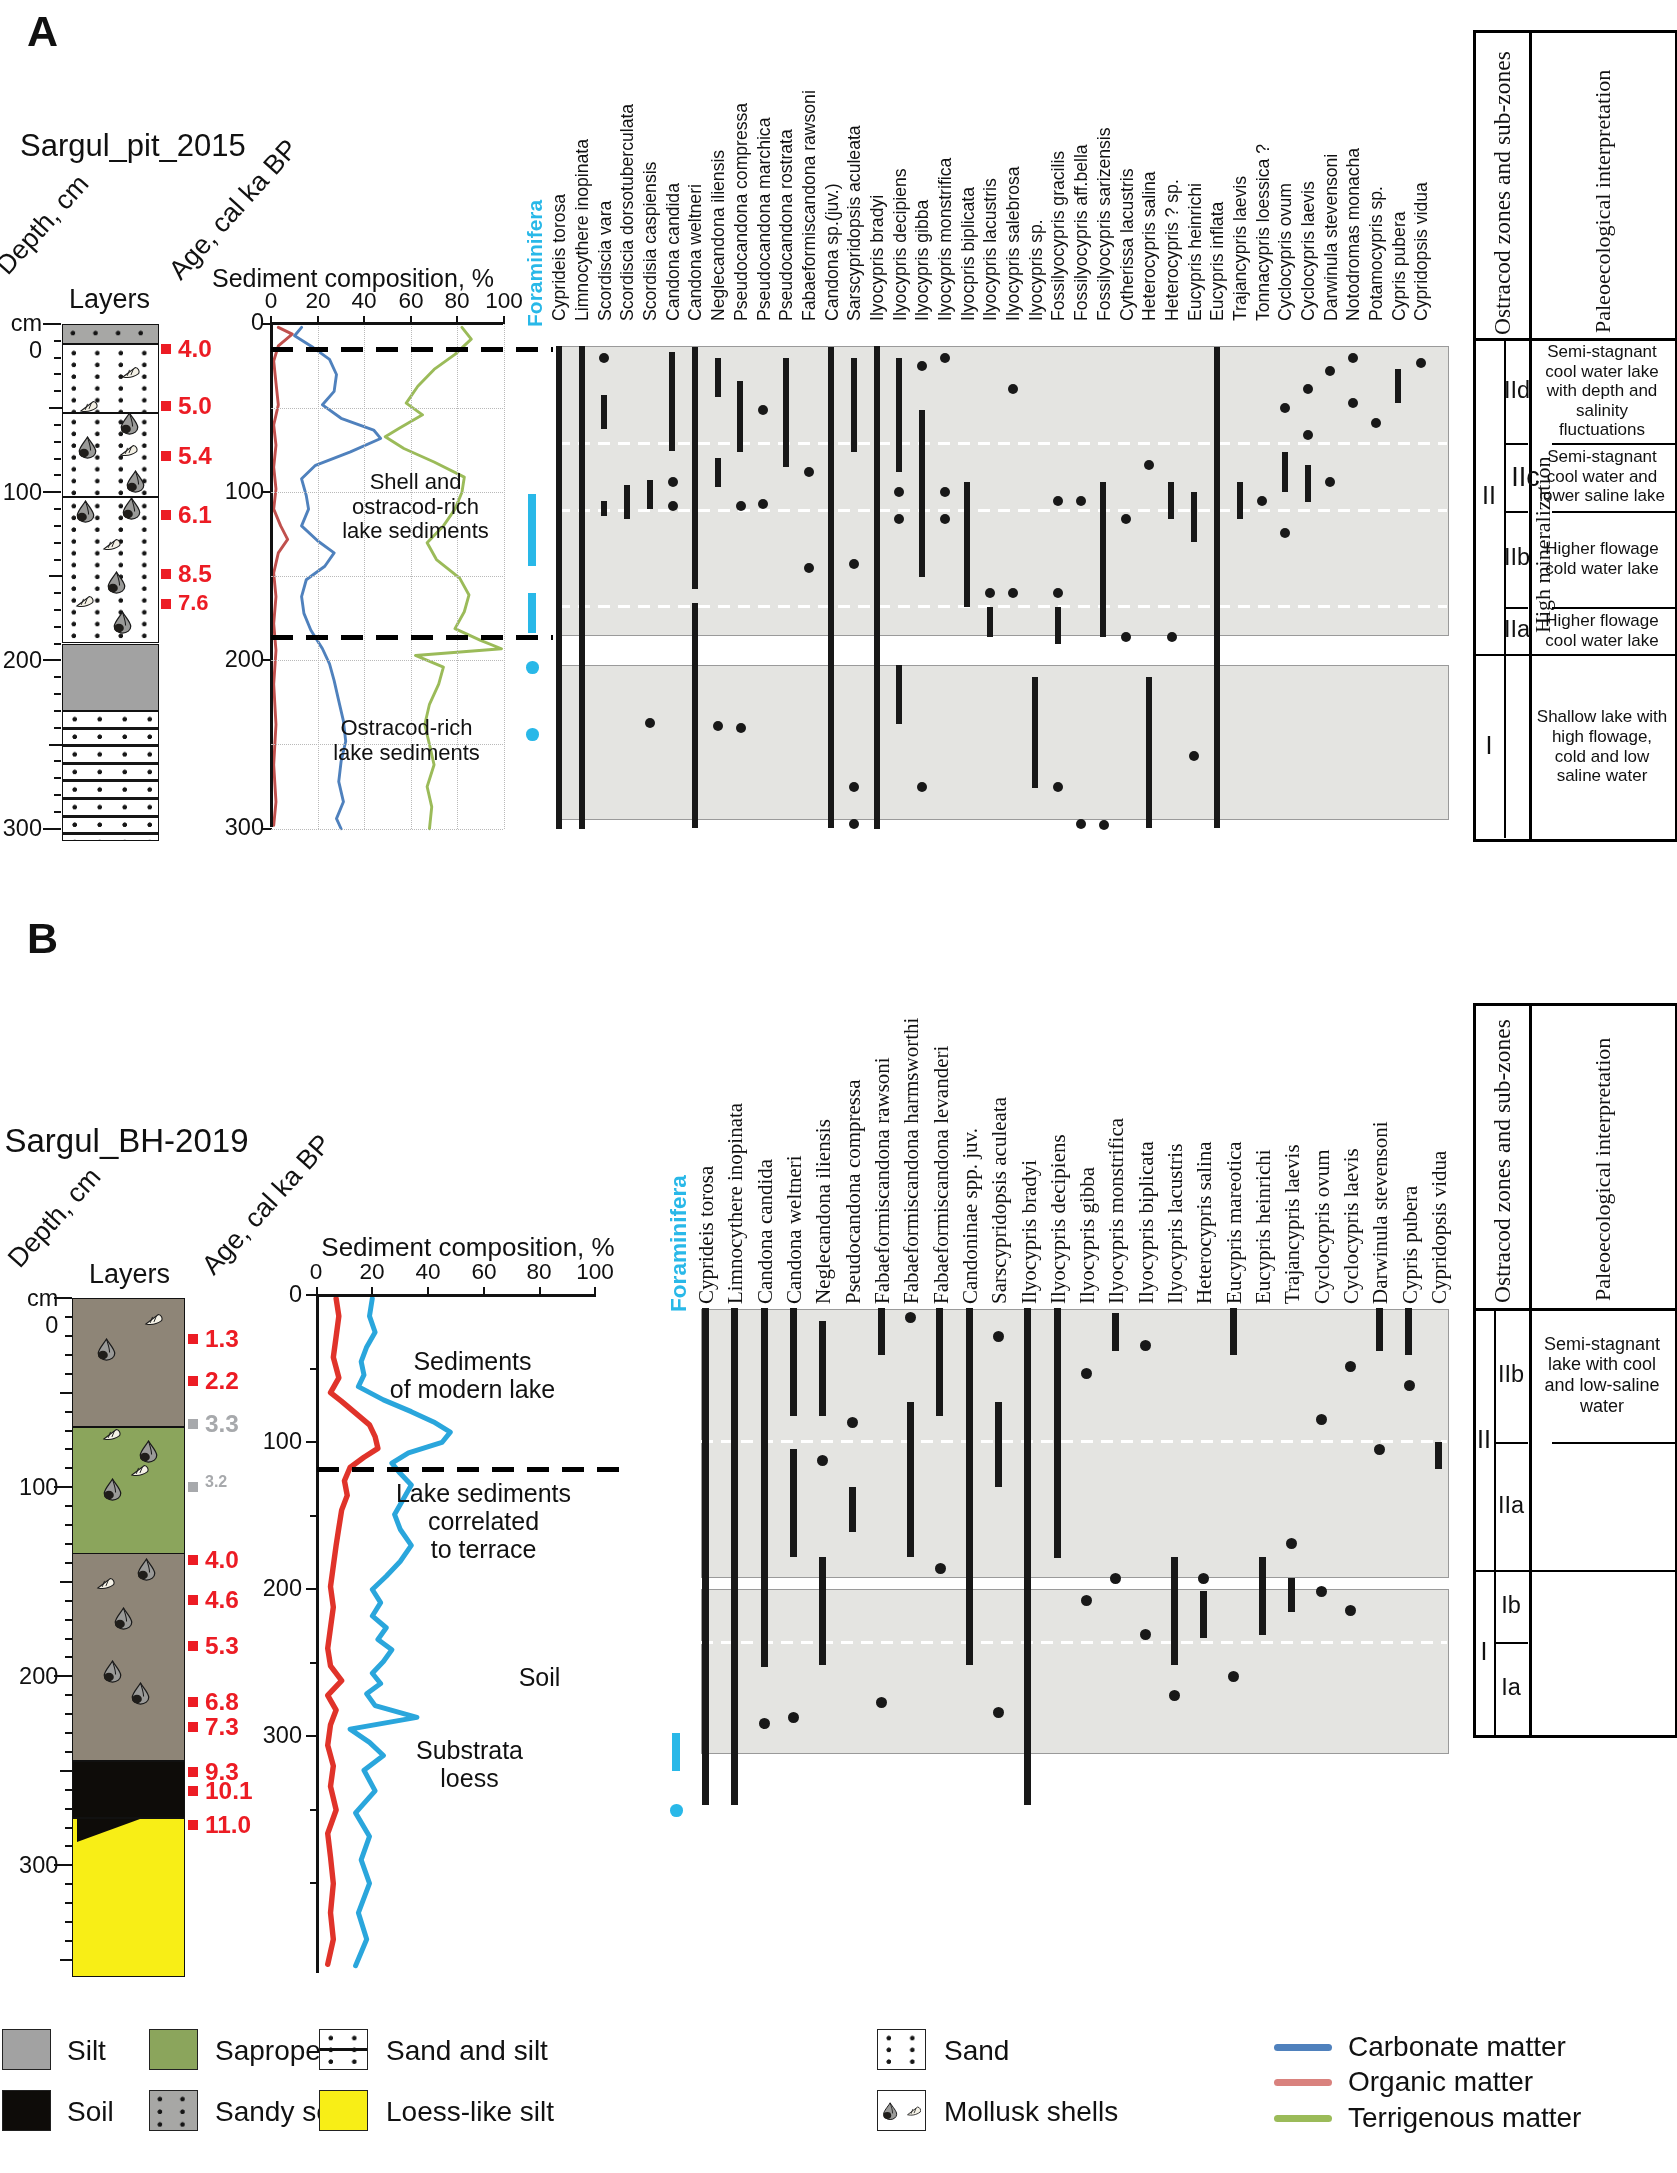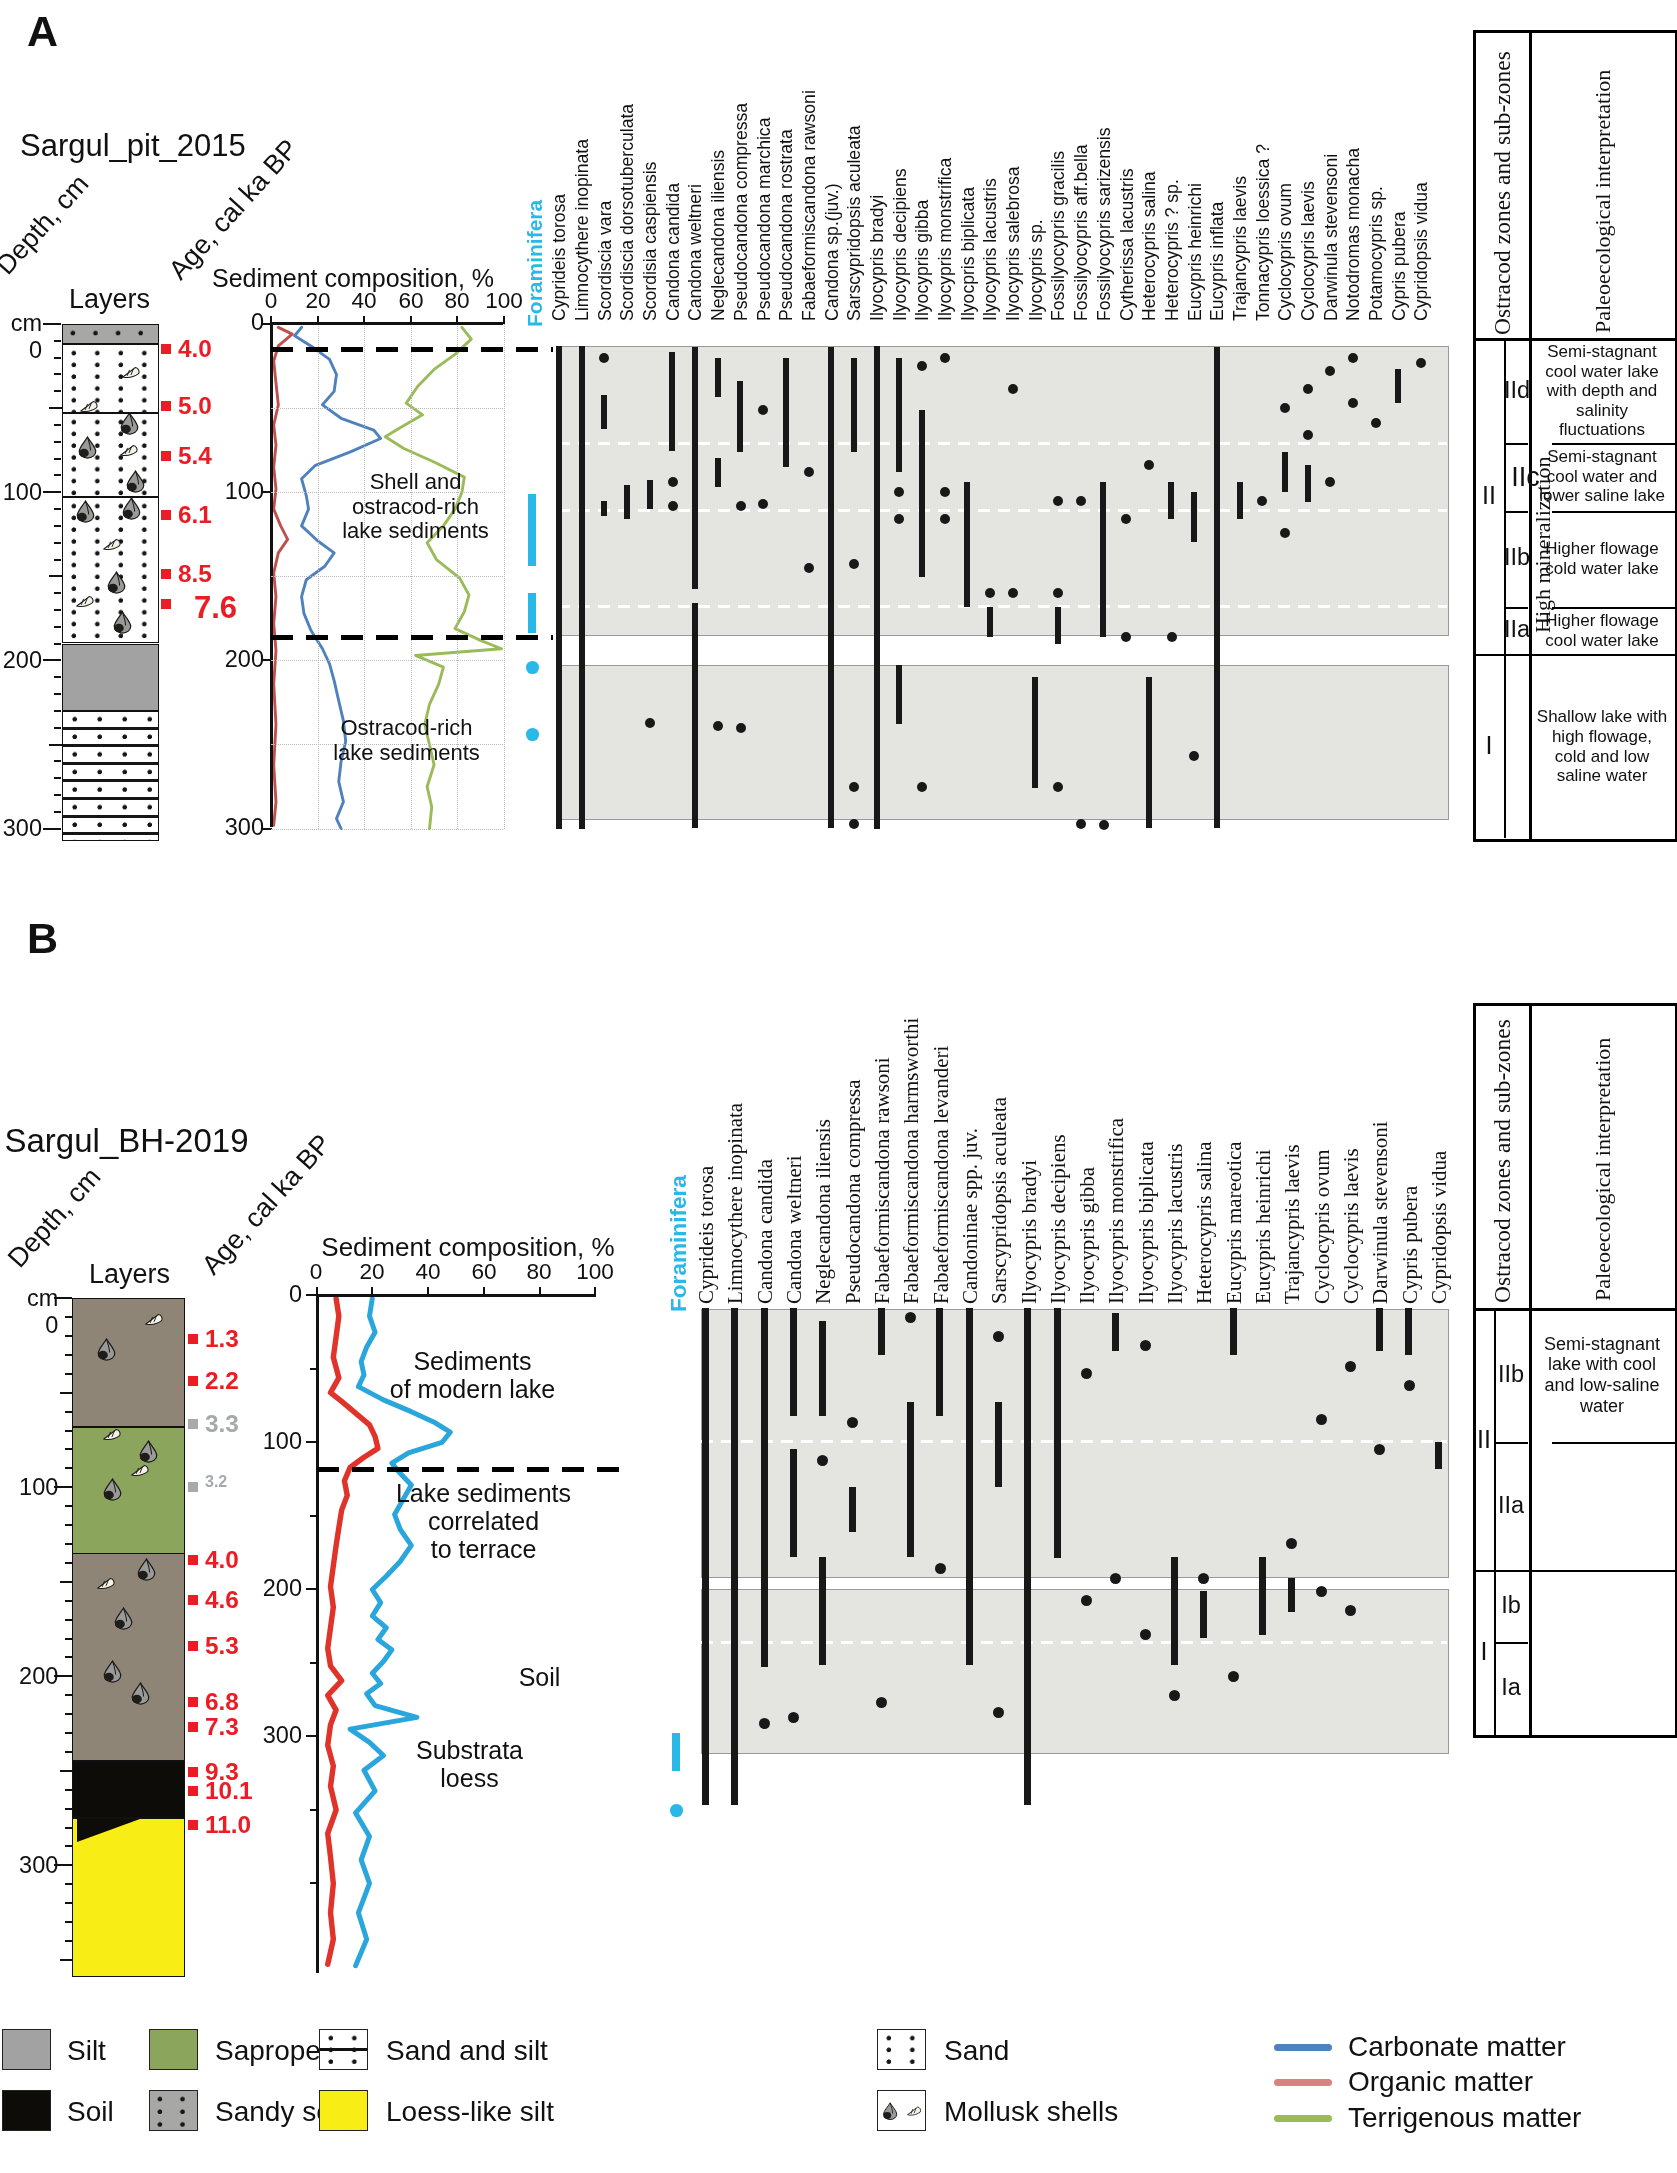--- a/index.html
+++ b/index.html
@@ -160,21 +160,21 @@
     <div style="position: absolute; left: 178px; top: 335px; font-size: 24.4px; font-weight: bold; color: rgb(236, 28, 36);">4.0</div>
     <div style="position: absolute; left: 161px; top: 401px; width: 10px; height: 10px; background: rgb(236, 28, 36);"></div>
     <div style="position: absolute; left: 178px; top: 392px; font-size: 24.4px; font-weight: bold; color: rgb(236, 28, 36);">5.0</div>
     <div style="position: absolute; left: 161px; top: 451px; width: 10px; height: 10px; background: rgb(236, 28, 36);"></div>
     <div style="position: absolute; left: 178px; top: 442px; font-size: 24.4px; font-weight: bold; color: rgb(236, 28, 36);">5.4</div>
     <div style="position: absolute; left: 161px; top: 510px; width: 10px; height: 10px; background: rgb(236, 28, 36);"></div>
     <div style="position: absolute; left: 178px; top: 501px; font-size: 24.4px; font-weight: bold; color: rgb(236, 28, 36);">6.1</div>
     <div style="position: absolute; left: 161px; top: 569px; width: 10px; height: 10px; background: rgb(236, 28, 36);"></div>
     <div style="position: absolute; left: 178px; top: 560px; font-size: 24.4px; font-weight: bold; color: rgb(236, 28, 36);">8.5</div>
     <div style="position: absolute; left: 161px; top: 599px; width: 10px; height: 10px; background: rgb(236, 28, 36);"></div>
-    <div style="position: absolute; left: 194px; top: 590px; font-size: 31px; font-weight: bold; color: rgb(236, 28, 36);">7.6</div>
+    <div style="position: absolute; left: 178px; top: 590px; font-size: 22px; font-weight: bold; color: rgb(236, 28, 36);">7.6</div>
     <div style="position: absolute; left: 270px; top: 316px; width: 1.8px; height: 8.1px; background: rgb(17, 17, 17);"></div>
     <div style="position: absolute; left: 244px; top: 288px; width: 54px; text-align: center; font-size: 22.6px;">0</div>
     <div style="position: absolute; left: 317px; top: 316px; width: 1.8px; height: 8.1px; background: rgb(17, 17, 17);"></div>
     <div style="position: absolute; left: 291px; top: 288px; width: 54px; text-align: center; font-size: 22.6px;">20</div>
     <div style="position: absolute; left: 318px; top: 324px; width: 0px; height: 505px; border-left: 1.8px dotted rgb(185, 185, 185);"></div>
     <div style="position: absolute; left: 363px; top: 316px; width: 1.8px; height: 8.1px; background: rgb(17, 17, 17);"></div>
     <div style="position: absolute; left: 337px; top: 288px; width: 54px; text-align: center; font-size: 22.6px;">40</div>
     <div style="position: absolute; left: 364px; top: 324px; width: 0px; height: 505px; border-left: 1.8px dotted rgb(185, 185, 185);"></div>
     <div style="position: absolute; left: 410px; top: 316px; width: 1.8px; height: 8.1px; background: rgb(17, 17, 17);"></div>
     <div style="position: absolute; left: 384px; top: 288px; width: 54px; text-align: center; font-size: 22.6px;">60</div>

